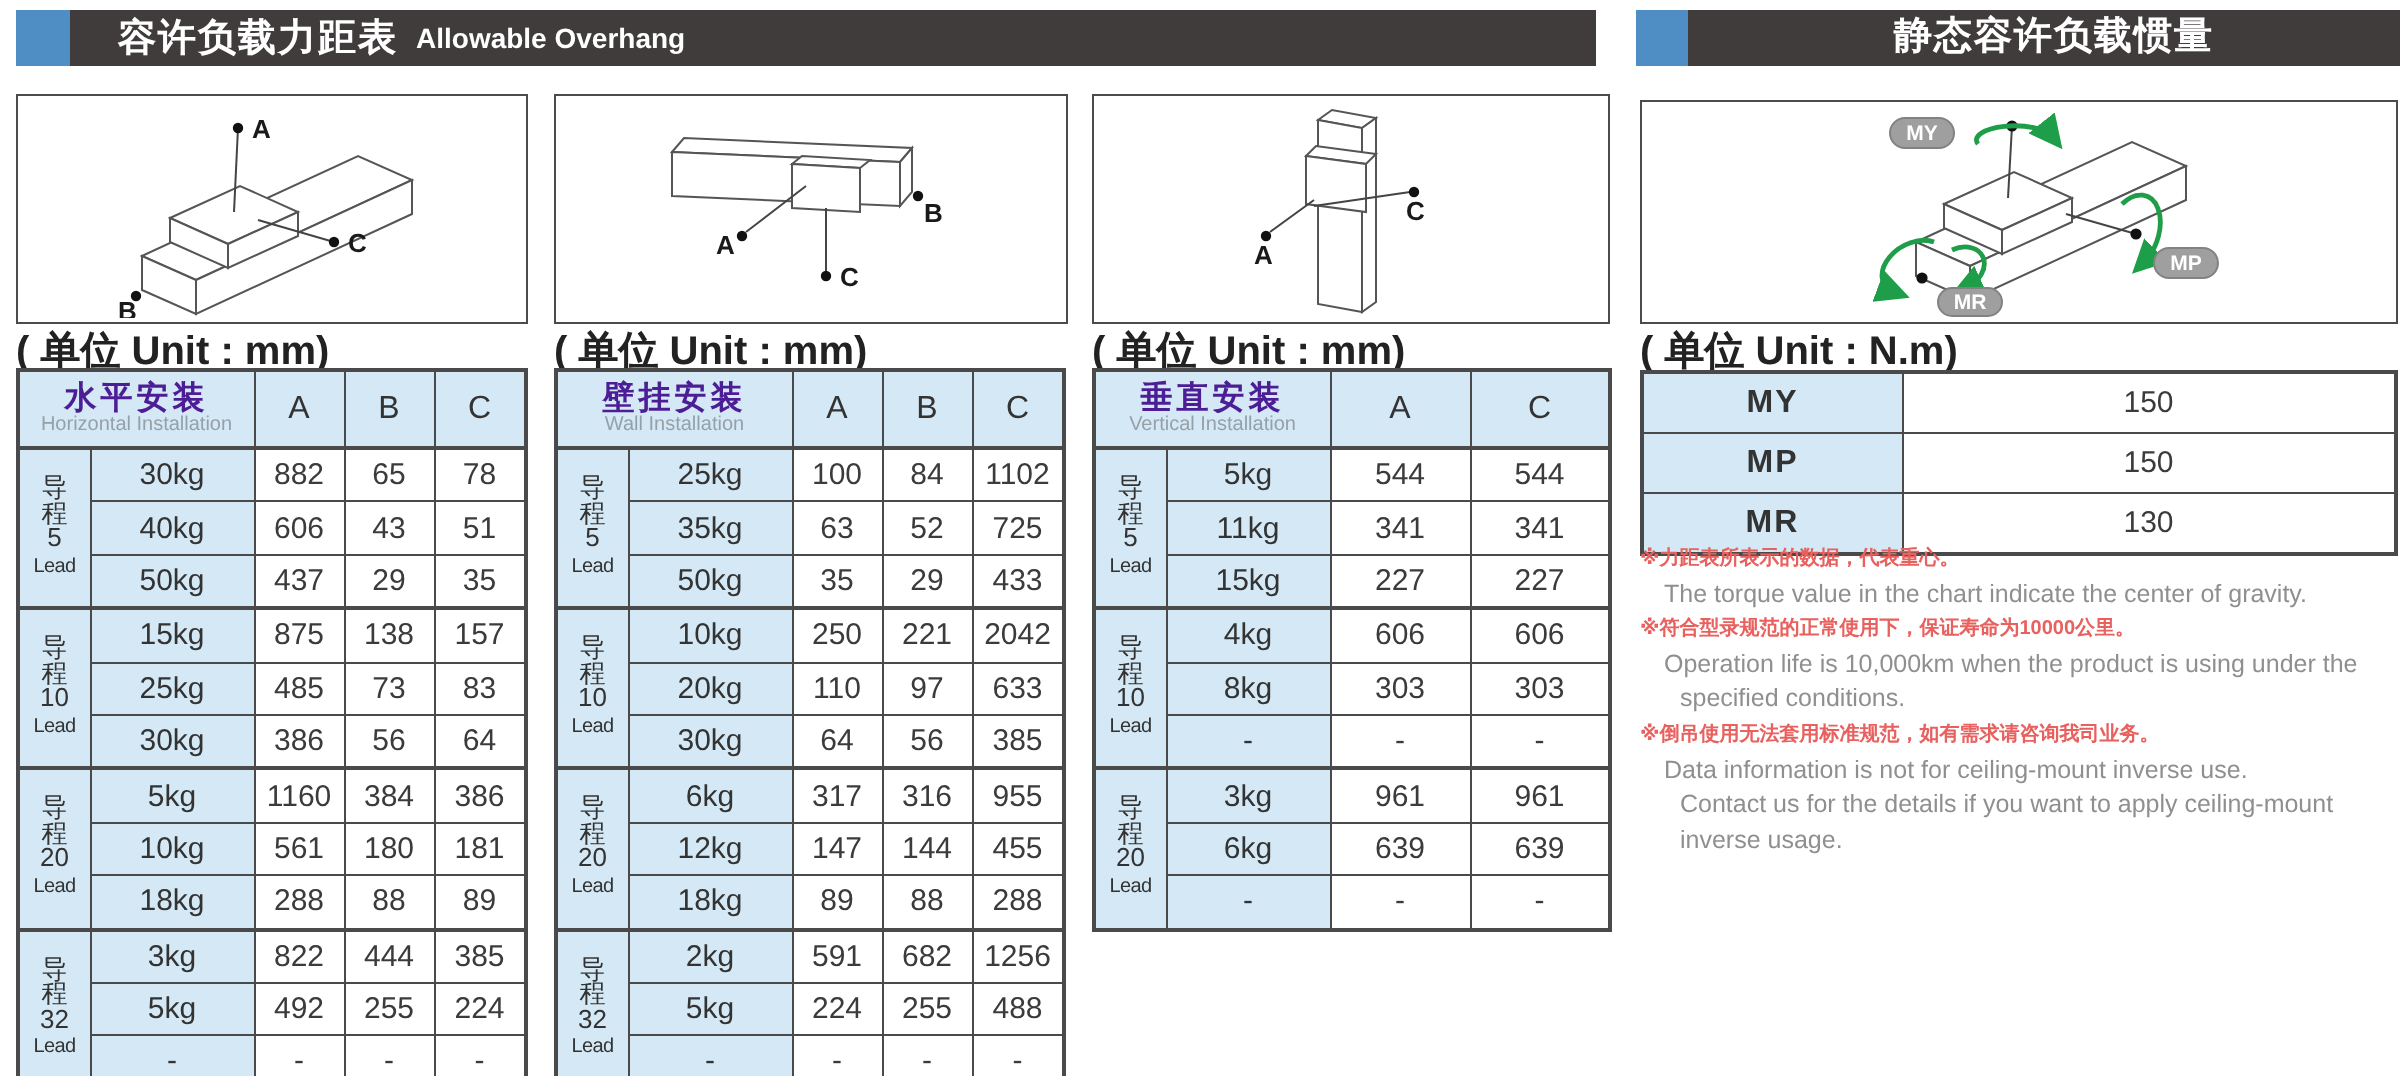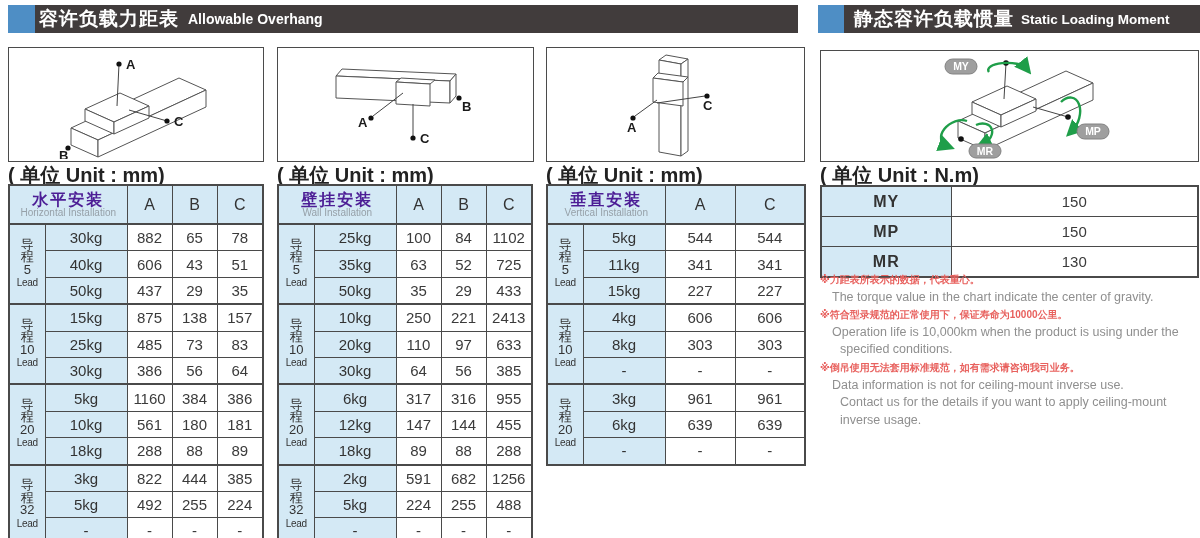--- a/index.html
+++ b/index.html
@@ -3,21 +3,21 @@
 <meta charset="utf-8">
 <style>
   html,body{margin:0;padding:0;background:#fff;}
   .page{position:relative;width:1200px;height:538px;background:#ffffff;overflow:hidden;
         font-family:"Liberation Sans","DejaVu Sans",sans-serif;color:#333;}
 
   
   .hdr-bar{position:absolute;display:flex;height:28px;}
   .hdr-accent{width:27px;background:#4e8ec5;}
   .hdr-dark{flex:1;background:#413c3c;color:#fff;display:flex;align-items:center;
-            padding-left:4px;gap:9px;white-space:nowrap;}
+            padding-left:24px;gap:9px;white-space:nowrap;}
   .hdr-zh{font-size:19px;font-weight:bold;letter-spacing:1px;}
   .hdr-en{font-size:14px;font-weight:bold;}
   .hdr-bar.right .hdr-en{font-size:13.5px;}
 
   
   .dbox{position:absolute;border:1px solid #4b4b4b;background:#fff;}
   .dbox svg{display:block;}
 
   
   .unit{position:absolute;text-align:left;font-size:20px;font-weight:bold;color:#222;
@@ -71,21 +71,21 @@
   <div class="hdr-bar" style="left:8px;top:5px;width:790px;">
     <div class="hdr-accent"></div>
     <div class="hdr-dark">
       <span class="hdr-zh">容许负载力距表</span>
       <span class="hdr-en">Allowable Overhang</span>
     </div>
   </div>
 
   <div class="hdr-bar right" style="left:818px;top:5px;width:382px;">
     <div class="hdr-accent" style="width:26px;"></div>
-    <div class="hdr-dark" style="padding-left:10px;gap:7px;">
+    <div class="hdr-dark" style="padding-left:10px;gap:7px;flex-direction:column;">
       <span class="hdr-zh">静态容许负载惯量</span>
       <span class="hdr-en">Static Loading Moment</span>
     </div>
   </div>
 
   <div class="dbox" style="left:8px;top:47px;width:254px;height:113px;">
     <svg width="252" height="111" viewBox="0 0 252 111">
       <polygon class="face" points="62,80 170,30 197,42 89,92"></polygon>
       <polygon class="face" points="62,80 62,97 89,109 89,92"></polygon>
       <polygon class="face" points="89,92 197,42 197,59 89,109"></polygon>
@@ -305,21 +305,21 @@
           <td class="kg">50kg</td>
           <td class="val">35</td>
           <td class="val">29</td>
           <td class="val">433</td>
         </tr>
         <tr class="gfirst">
           <td class="lead" rowspan="3">导<br>程<br><span class="num">10</span><br><span class="lead-en">Lead</span></td>
           <td class="kg">10kg</td>
           <td class="val">250</td>
           <td class="val">221</td>
-          <td class="val">2413</td>
+          <td class="val">2042</td>
         </tr>
         <tr>
           <td class="kg">20kg</td>
           <td class="val">110</td>
           <td class="val">97</td>
           <td class="val">633</td>
         </tr>
         <tr>
           <td class="kg">30kg</td>
           <td class="val">64</td>

